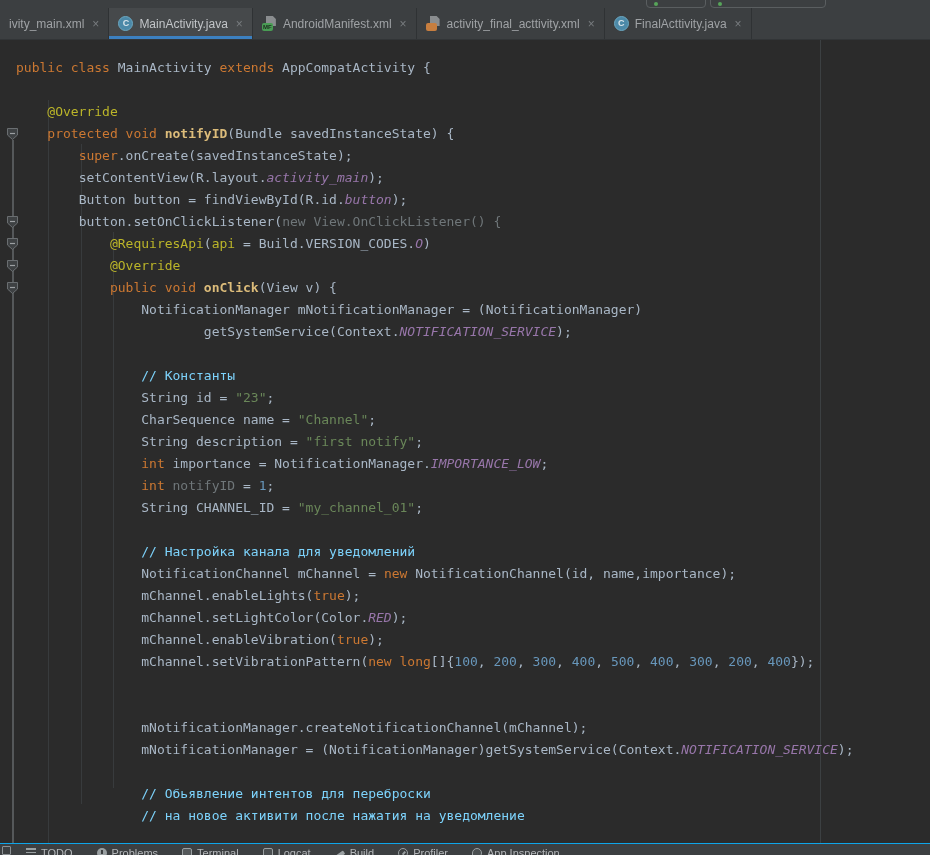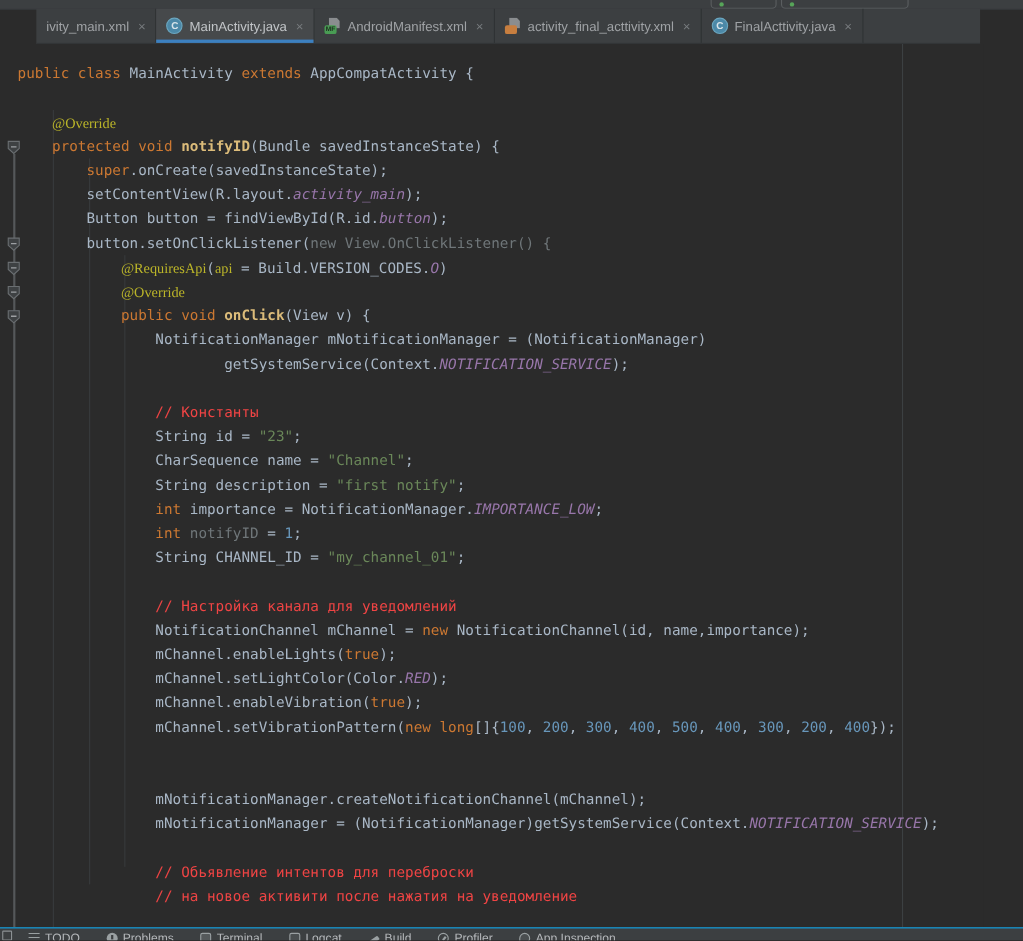--- a/index.html
+++ b/index.html
@@ -9,22 +9,22 @@
   
   .toolbar-strip{position:absolute;left:0;top:0;width:930px;height:8px;background:#3C3F41;
                  border-bottom:1px solid #333638;}
   .rc-box{position:absolute;top:-6px;height:12px;border:1px solid #5A5E60;border-radius:4px;}
   .rc-box.b1{left:646px;width:58px;}
   .rc-box.b2{left:710px;width:114px;}
   .rc-dot{position:absolute;top:2px;width:4px;height:4px;border-radius:50%;background:#57A559;}
   .rc-dot.d1{left:654px;} .rc-dot.d2{left:718px;}
 
   
-  .tab-bar{position:absolute;left:0;top:8px;width:858px;height:32px;background:#3C3F41;
-           display:flex;align-items:stretch;border-bottom:1px solid #323537;box-sizing:border-box;margin-left:33px;}
+  .tab-bar{position:absolute;left:0;top:8px;width:930px;height:32px;background:#3C3F41;
+           display:flex;align-items:stretch;border-bottom:1px solid #323537;box-sizing:border-box;}
   .tab{position:relative;display:flex;align-items:center;padding:0 9px;gap:6px;
        border-right:1px solid #2F3234;cursor:default;}
   .tab .tablabel{font-size:12px;color:#9FA2A5;white-space:nowrap;}
   .tab.active{background:#46494B;}
   .tab.active .tablabel{color:#C2C5C8;}
   .tab .tabclose{color:#787C7F;font-size:12px;line-height:12px;margin-left:2px;}
   .tab .underline{position:absolute;left:0;right:0;bottom:0;height:3px;background:#3C80C0;}
   .tabicon{position:relative;width:15px;height:15px;flex:0 0 15px;}
   .tabicon.java-class{border-radius:50%;background:#4C89A8;border:1px solid #6BA7C0;box-sizing:border-box;
       color:#D7E4EA;font-size:9px;font-weight:bold;text-align:center;line-height:13px;}
@@ -33,22 +33,22 @@
   .tabicon .badge{position:absolute;left:0;bottom:0;height:8px;min-width:11px;border-radius:2px;
       font-size:6px;font-weight:bold;color:#1D2B1E;text-align:center;line-height:8px;font-style:normal;}
   .tabicon .badge.green{background:#499C54;}
   .tabicon .badge.orange{background:#C77E3F;color:#3A2410;}
 
   
   .editor{position:absolute;left:0;top:40px;width:894px;height:803px;background:#2B2B2B;overflow:hidden;}
   .code-area{position:absolute;left:16px;top:17px;right:0;
       font-family:"DejaVu Sans Mono",monospace;font-size:13px;line-height:22px;}
   .code-line{white-space:pre;height:22px;}
-  .tok-kw{color:#CC7832;} .tok-ann{color:#BBB529;font-family:Liberation Serif, serif;} .tok-str{color:#6A8759;}
-  .tok-num{color:#6897BB;} .tok-cmt{color:#ef4444;}
+  .tok-kw{color:#CC7832;} .tok-ann{color:#BBB529;} .tok-str{color:#6A8759;}
+  .tok-num{color:#6897BB;} .tok-cmt{color:#7dd3fc;}
   .tok-const{color:#9876AA;font-style:italic;}
   .tok-decl{color:#DCBC7A;font-weight:bold;}
   .tok-dim{color:#6F7679;} .tok-plain{color:#A9B7C6;}
   .tok-underl{color:#A9B7C6;text-underline-offset:3px;}
   .fold-line{position:absolute;left:12px;top:100px;bottom:0;width:1.5px;background:#55585A;}
   .fold{position:absolute;left:5px;width:15px;height:14px;}
   .margin-guide{position:absolute;left:820px;top:0;bottom:0;width:1px;background:#3C4042;}
   .indent-guide{position:absolute;width:1px;background:#383B3D;}
   .ig1{left:48px;top:60px;bottom:0;}
   .ig2{left:81px;top:104px;height:660px;}

